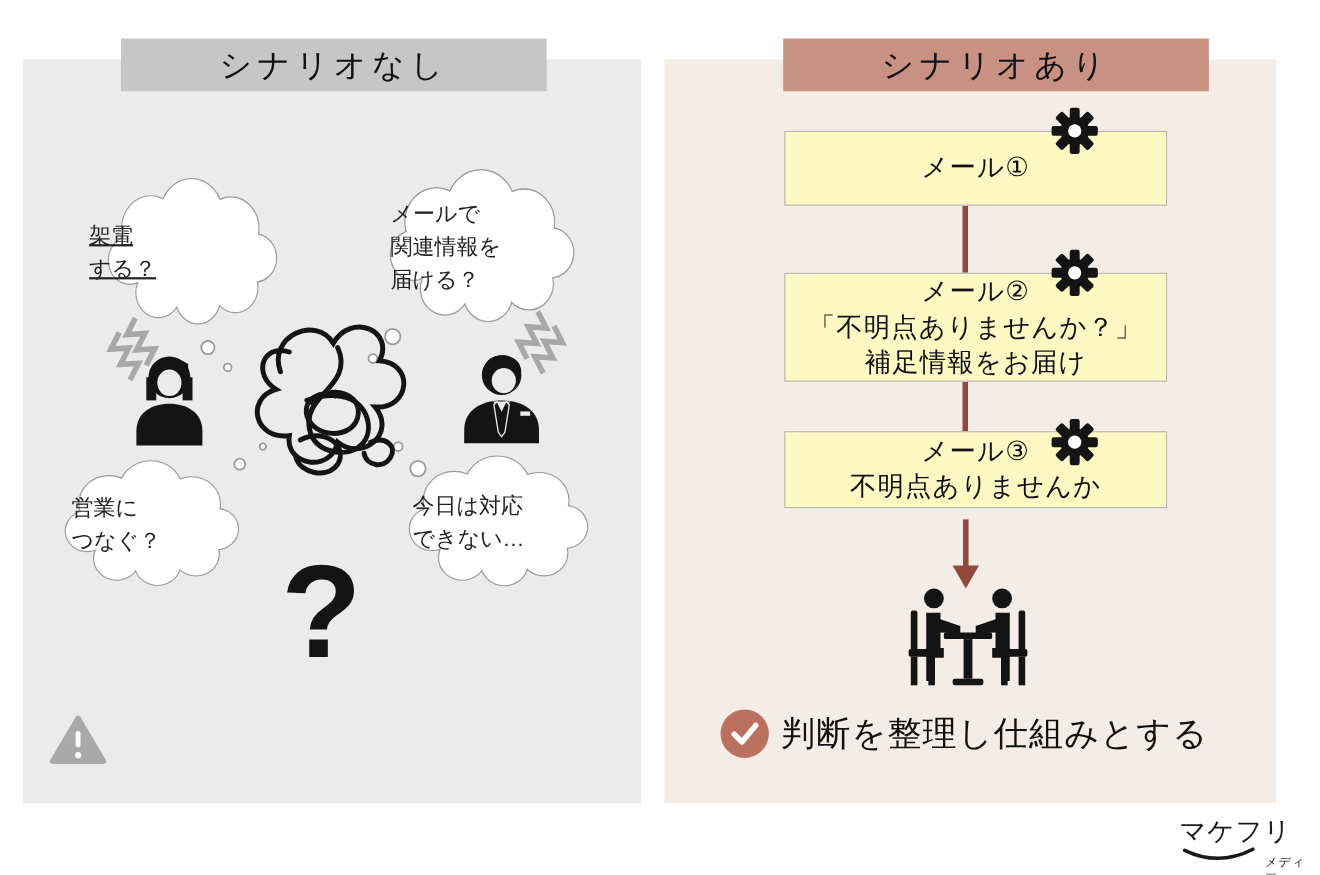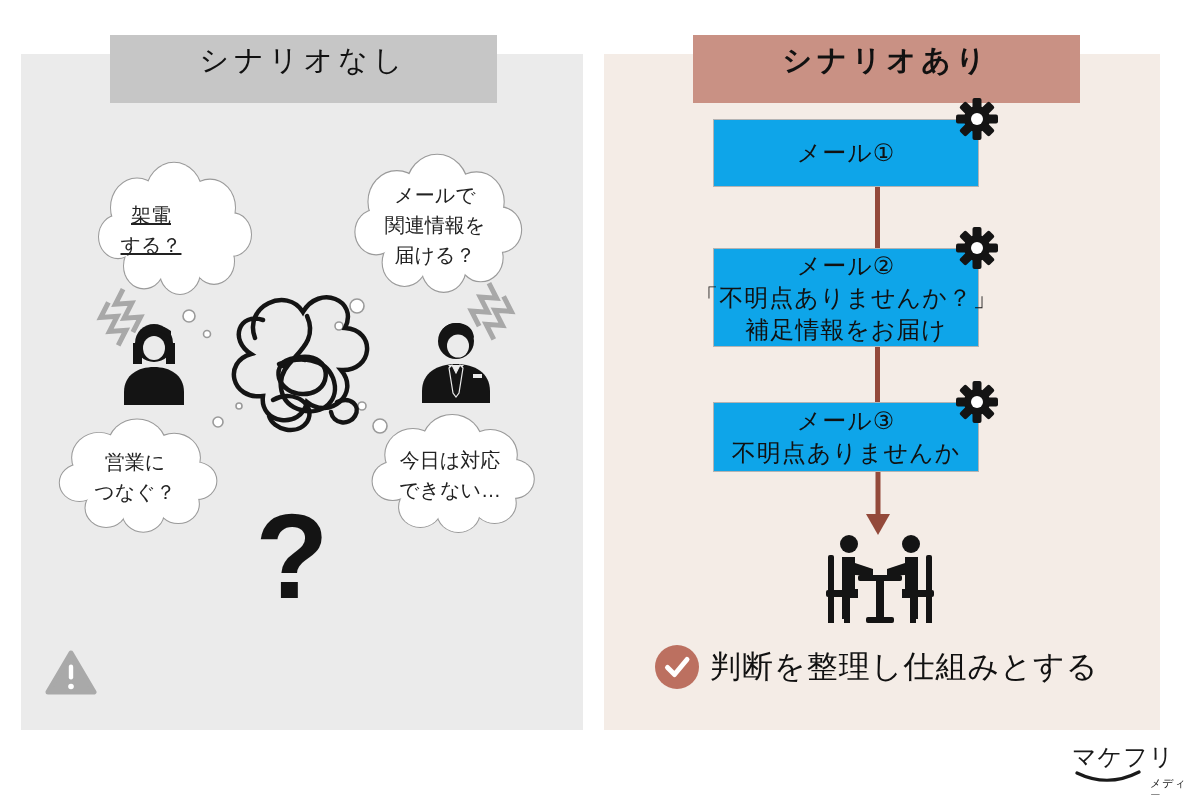--- a/index.html
+++ b/index.html
@@ -14,30 +14,30 @@
     --bubble_stroke:#9a9a9a;
     --box_border:#b3b3b3;
   }
   *{margin:0;padding:0;box-sizing:border-box;}
   html,body{width:1200px;height:795px;background:#fff;overflow:hidden;}
   body{font-family:"Liberation Sans","DejaVu Sans",sans-serif;color:var(--ink);}
   .canvas{position:relative;width:1200px;height:795px;background:#fff;}
   .panel{position:absolute;top:54px;height:676px;}
   .panel-left{left:21px;width:562px;background:var(--left_panel_bg);}
   .panel-right{left:604px;width:556px;background:var(--right_panel_bg);}
-  .hdr{position:absolute;top:35px;width:387px;height:68px;line-height:50px;
+  .hdr{position:absolute;top:35px;width:387px;height:48px;line-height:50px;
        text-align:center;font-size:29px;letter-spacing:5px;color:#111;z-index:5;}
   .hdr-left{left:110px;background:var(--left_header_bg);}
-  .hdr-right{left:693px;background:var(--right_header_bg);font-weight:bold;}
+  .hdr-right{left:712px;background:var(--right_header_bg);}
   .abs{position:absolute;}
-  .bubble-text{position:absolute;text-align:center;font-size:20px;line-height:30px;color:#222;z-index:3;}
+  .bubble-text{position:absolute;text-align:left;font-size:20px;line-height:30px;color:#222;z-index:3;}
   .qmark{position:absolute;left:192px;top:496px;width:200px;text-align:center;
          font-size:120px;font-weight:700;color:var(--ink);line-height:1;z-index:2;}
   .caption{position:absolute;font-size:32px;line-height:50px;color:#111;letter-spacing:1px;white-space:nowrap;z-index:4;}
-  .step-box{position:absolute;left:713px;width:266px;background:#0ea5e9;border:1px solid var(--box_border);
+  .step-box{position:absolute;left:713px;width:348px;background:#fef9c3;border:1px solid var(--box_border);
             display:flex;flex-direction:column;justify-content:center;align-items:center;z-index:2;}
   .step-line{font-size:24px;line-height:32px;color:#111;letter-spacing:1px;white-space:nowrap;}
   .connector{position:absolute;left:875px;width:5px;background:var(--accent_arrow);z-index:1;}
   .gear-svg{position:absolute;z-index:6;}
   .logo{position:absolute;left:1072px;top:744px;width:120px;height:48px;color:#1a1a1a;}
   .logo-brand{font-size:24px;font-weight:400;letter-spacing:1px;line-height:26px;}
   .logo-suffix{position:absolute;left:78px;top:32px;font-size:11px;letter-spacing:1px;}
 </style>
 </head>
 <body>
@@ -169,21 +169,21 @@
   </svg>
 
   <div class="step-box" style="top:119px;height:68px;">
     <div class="step-line">メール①</div>
   </div>
   <div class="step-box" style="top:248px;height:99px;">
     <div class="step-line">メール②</div>
     <div class="step-line">「不明点ありませんか？」</div>
     <div class="step-line">補足情報をお届け</div>
   </div>
-  <div class="step-box" style="top:402px;height:70px;">
+  <div class="step-box" style="top:392px;height:70px;">
     <div class="step-line">メール③</div>
     <div class="step-line">不明点ありませんか</div>
   </div>
 
   <svg class="gear-svg" style="left:954px;top:96px;" width="46" height="46" viewBox="-23 -23 46 46">
     <g fill="#141414">
       <circle r="13"></circle>
       <rect x="-4.5" y="-21" width="9" height="11" rx="2"></rect>
       <rect x="-4.5" y="-21" width="9" height="11" rx="2" transform="rotate(45)"></rect>
       <rect x="-4.5" y="-21" width="9" height="11" rx="2" transform="rotate(90)"></rect>

